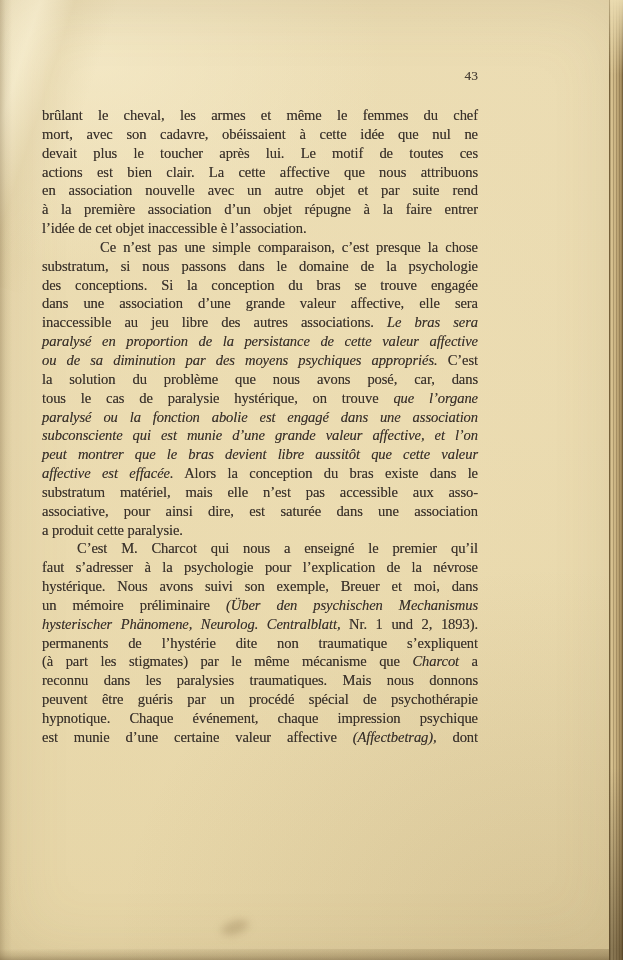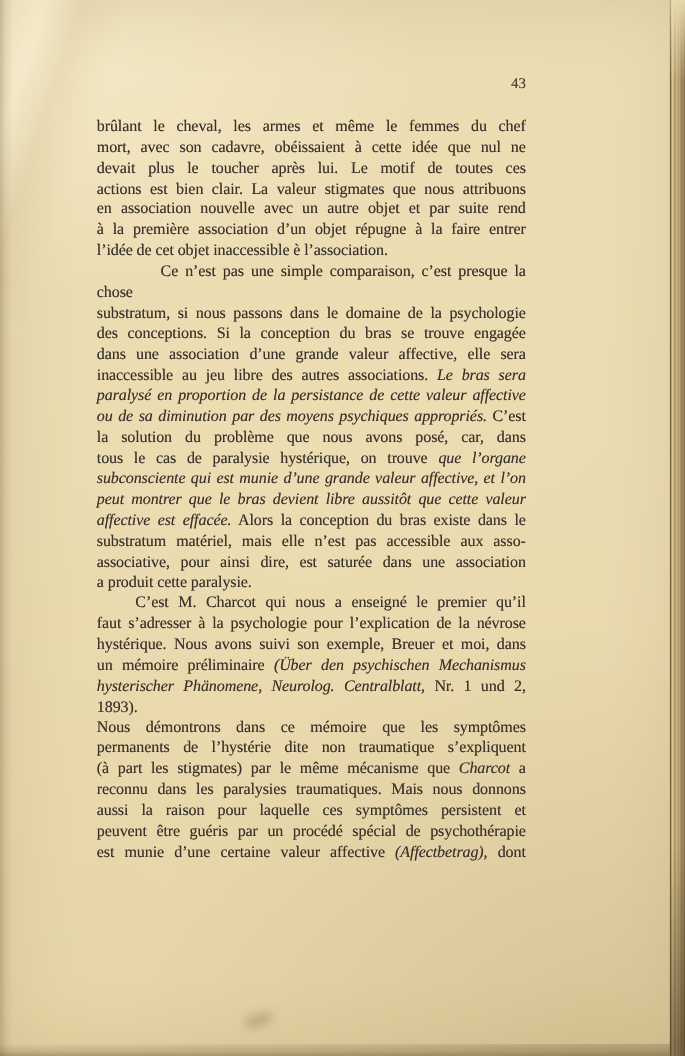--- a/index.html
+++ b/index.html
@@ -56,63 +56,63 @@
     font-size: 13.5px; line-height: 16px;
     color: #4a4136;
     text-shadow: 0 0 .4px rgba(74,65,54,.55);
   }
   .text-block {
     position: absolute; left: 42px; top: 106px; width: 436px;
     font-size: 14.6px; line-height: 18.85px; letter-spacing: -0.1px;
     color: #3a322b;
     text-shadow: 0 0 .45px rgba(58,50,43,.55);
   }
-  .line { text-align: justify; text-align-last: justify; margin-left: 46px; }
+  .line { text-align: justify; text-align-last: justify; }
   .line.end { text-align-last: left; }
   .line i { }
 </style>
 </head>
 <body>
 
 <div class="page">
   <div class="crease"></div>
   <div class="page-number">43</div>
   <div class="text-block">
       <div class="line"><span>brûlant le cheval, les armes et même le femmes du chef</span></div>
       <div class="line"><span>mort, avec son cadavre, obéissaient à cette idée que nul ne</span></div>
       <div class="line"><span>devait plus le toucher après lui. Le motif de toutes ces</span></div>
-      <div class="line"><span>actions est bien clair. La valeur stigmates que nous attribuons</span></div>
+      <div class="line"><span>actions est bien clair. La cette affective que nous attribuons</span></div>
       <div class="line"><span>en association nouvelle avec un autre objet et par suite rend</span></div>
       <div class="line"><span>à la première association d’un objet répugne à la faire entrer</span></div>
       <div class="line end"><span>l’idée de cet objet inaccessible è l’association.</span></div>
       <div class="line" style="text-indent: 58px;"><span>Ce n’est pas une simple comparaison, c’est presque la chose</span></div>
       <div class="line"><span>substratum, si nous passons dans le domaine de la psychologie</span></div>
       <div class="line"><span>des conceptions. Si la conception du bras se trouve engagée</span></div>
       <div class="line"><span>dans une association d’une grande valeur affective, elle sera</span></div>
       <div class="line"><span>inaccessible au jeu libre des autres associations. </span><i>Le bras sera</i></div>
       <div class="line"><i>paralysé en proportion de la persistance de cette valeur affective</i></div>
       <div class="line"><i>ou de sa diminution par des moyens psychiques appropriés.</i><span> C’est</span></div>
       <div class="line"><span>la solution du problème que nous avons posé, car, dans</span></div>
       <div class="line"><span>tous le cas de paralysie hystérique, on trouve </span><i>que l’organe</i></div>
+      <div class="line"><i>paralysé ou la fonction abolie est engagé dans une association</i></div>
       <div class="line"><i>subconsciente qui est munie d’une grande valeur affective, et l’on</i></div>
       <div class="line"><i>peut montrer que le bras devient libre aussitôt que cette valeur</i></div>
       <div class="line"><i>affective est effacée.</i><span> Alors la conception du bras existe dans le</span></div>
       <div class="line"><span>substratum matériel, mais elle n’est pas accessible aux asso-</span></div>
       <div class="line"><span>associative, pour ainsi dire, est saturée dans une association</span></div>
       <div class="line end"><span>a produit cette paralysie.</span></div>
       <div class="line" style="text-indent: 35px;"><span>C’est M. Charcot qui nous a enseigné le premier qu’il</span></div>
       <div class="line"><span>faut s’adresser à la psychologie pour l’explication de la névrose</span></div>
       <div class="line"><span>hystérique. Nous avons suivi son exemple, Breuer et moi, dans</span></div>
       <div class="line"><span>un mémoire préliminaire </span><i>(Über den psychischen Mechanismus</i></div>
       <div class="line"><i>hysterischer Phänomene, Neurolog. Centralblatt,</i><span> Nr. 1 und 2, 1893).</span></div>
-      <div class="line"><span>Nous démontrons dans ce mémoire que les symptômes</span></div>
       <div class="line"><span>permanents de l’hystérie dite non traumatique s’expliquent</span></div>
       <div class="line"><span>(à part les stigmates) par le même mécanisme que </span><i>Charcot</i><span> a</span></div>
       <div class="line"><span>reconnu dans les paralysies traumatiques. Mais nous donnons</span></div>
-      <div class="line"><span>aussi la raison pour laquelle ces symptômes persistent et</span></div>
       <div class="line"><span>peuvent être guéris par un procédé spécial de psychothérapie</span></div>
+      <div class="line"><span>hypnotique. Chaque événement, chaque impression psychique</span></div>
       <div class="line"><span>est munie d’une certaine valeur affective </span><i>(Affectbetrag),</i><span> dont</span></div>
     </div>
   <div class="smudge"></div>
   <div class="left-edge"></div>
   <div class="bottom-edge"></div>
   <div class="right-edge-strip"></div>
 </div>
 
 </body></html>

